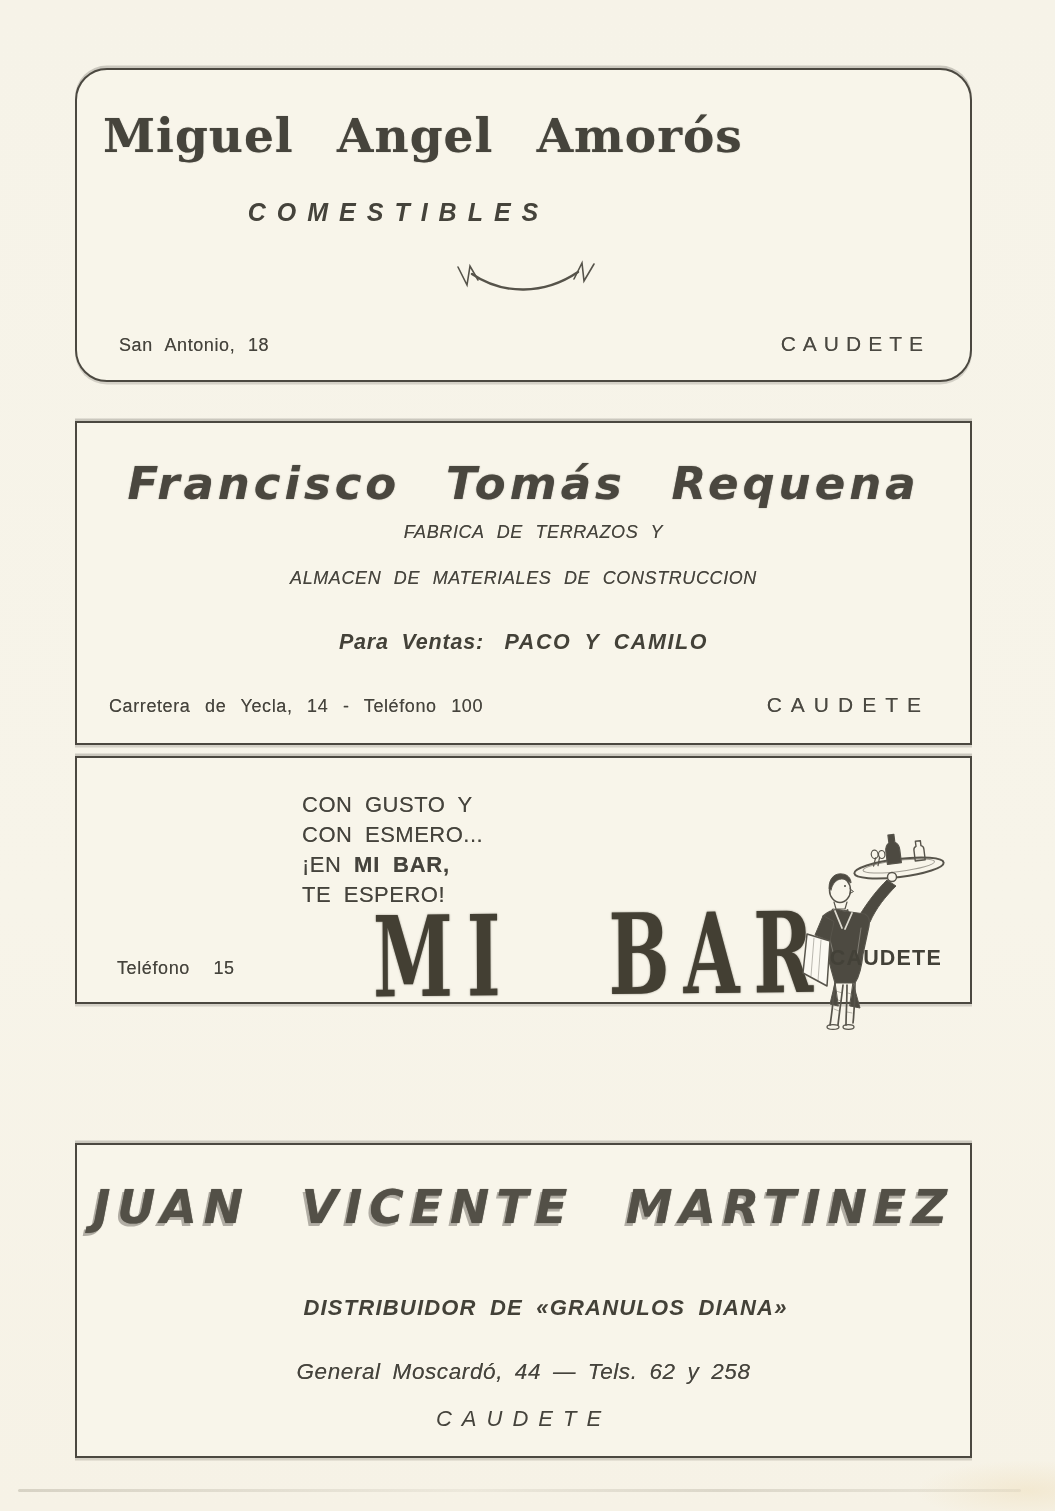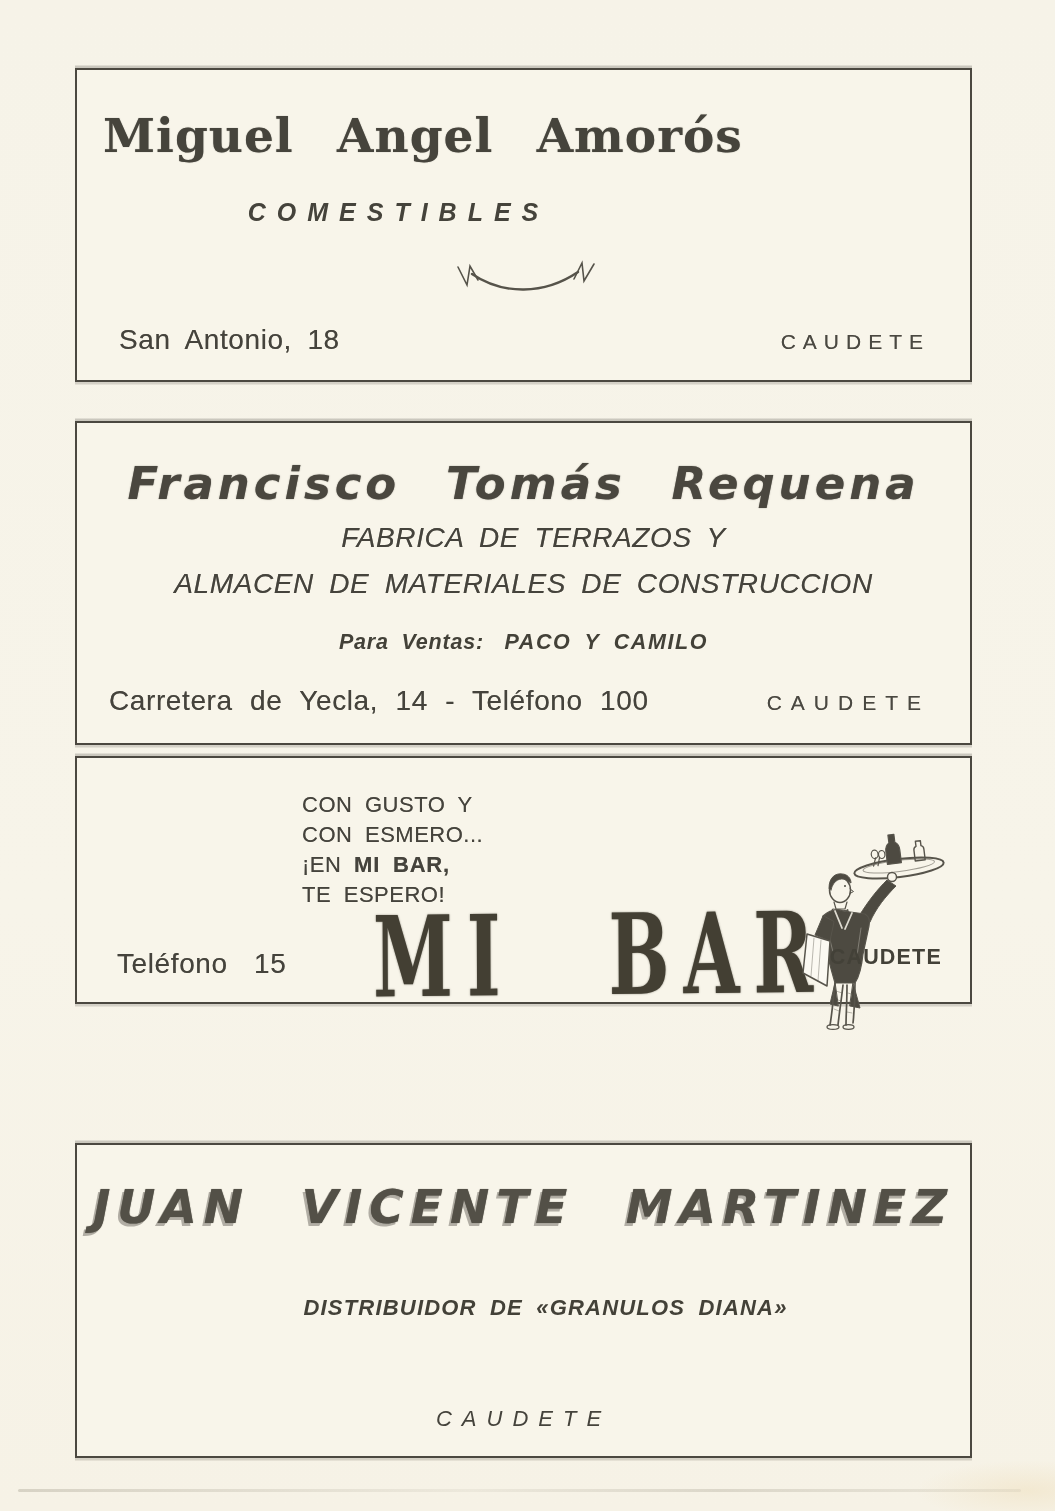--- a/index.html
+++ b/index.html
@@ -17,21 +17,21 @@
     color:#3f3c35;
   }
   
   .box{
     position:absolute;left:75px;width:897px;
     border:2px solid #4b4840;
     background:#f8f5ea;
     box-sizing:border-box;
     box-shadow:0 -2.5px 0 rgba(90,87,78,.28), 0 2.5px 0 rgba(90,87,78,.22);
   }
-  .box1{top:68px;height:314px;}
+  .box1{top:68px;height:314px;border-radius:32px;}
   .box2{top:421px;height:324px;}
   .box3{top:756px;height:248px;}
   .box4{top:1143px;height:315px;}
 
   .abs{position:absolute;}
   .center{left:0;right:0;text-align:center;font-style:italic;}
 
   
   .slab-title{ 
     font-family:"DejaVu Serif", serif;
@@ -55,21 +55,21 @@
     font-weight:bold;
     font-size:45px;
     letter-spacing:4px;
     word-spacing:26px;
     color:#4a473f;
     margin:0;
     text-shadow:0 0 1.2px rgba(74,71,63,.7);
     white-space:nowrap;
   }
   .grot{ 
-    font-size:28px;
+    font-size:18px;
     letter-spacing:.6px;
     word-spacing:7px;
     color:#45433c;
     text-shadow:0 0 .5px rgba(69,67,60,.6);
   }
   .grot-bold{
     font-weight:bold;
     font-size:21.5px;
     letter-spacing:.8px;
     word-spacing:6px;
@@ -241,18 +241,19 @@
 
     <div class="footer-row" style="left:40px;right:28px;bottom:22px;">
       <span class="grot" style="word-spacing:18px;">Teléfono 15</span>
       <span class="grot-bold" style="letter-spacing:1.2px;position:relative;top:-9px;">CAUDETE</span>
     </div>
   </section>
 
   <section class="box box4">
     <h1 class="abs center deco-title" style="top:34px;">JUAN VICENTE MARTINEZ</h1>
     <div class="abs center grot-bold" style="top:150px;font-size:22px;letter-spacing:1.2px;padding-left:44px;">DISTRIBUIDOR DE «GRANULOS DIANA»</div>
+    <div class="abs center grot" style="top:214px;font-size:22.5px;word-spacing:5px;">General Moscardó, 44 — Tels. 62 y 258</div>
     <div class="abs center caudete-center" style="top:261px;">CAUDETE</div>
   </section>
 
   <div class="artifact-corner"></div>
   <div class="artifact-bottom"></div>
 </div>
 
 </body></html>

